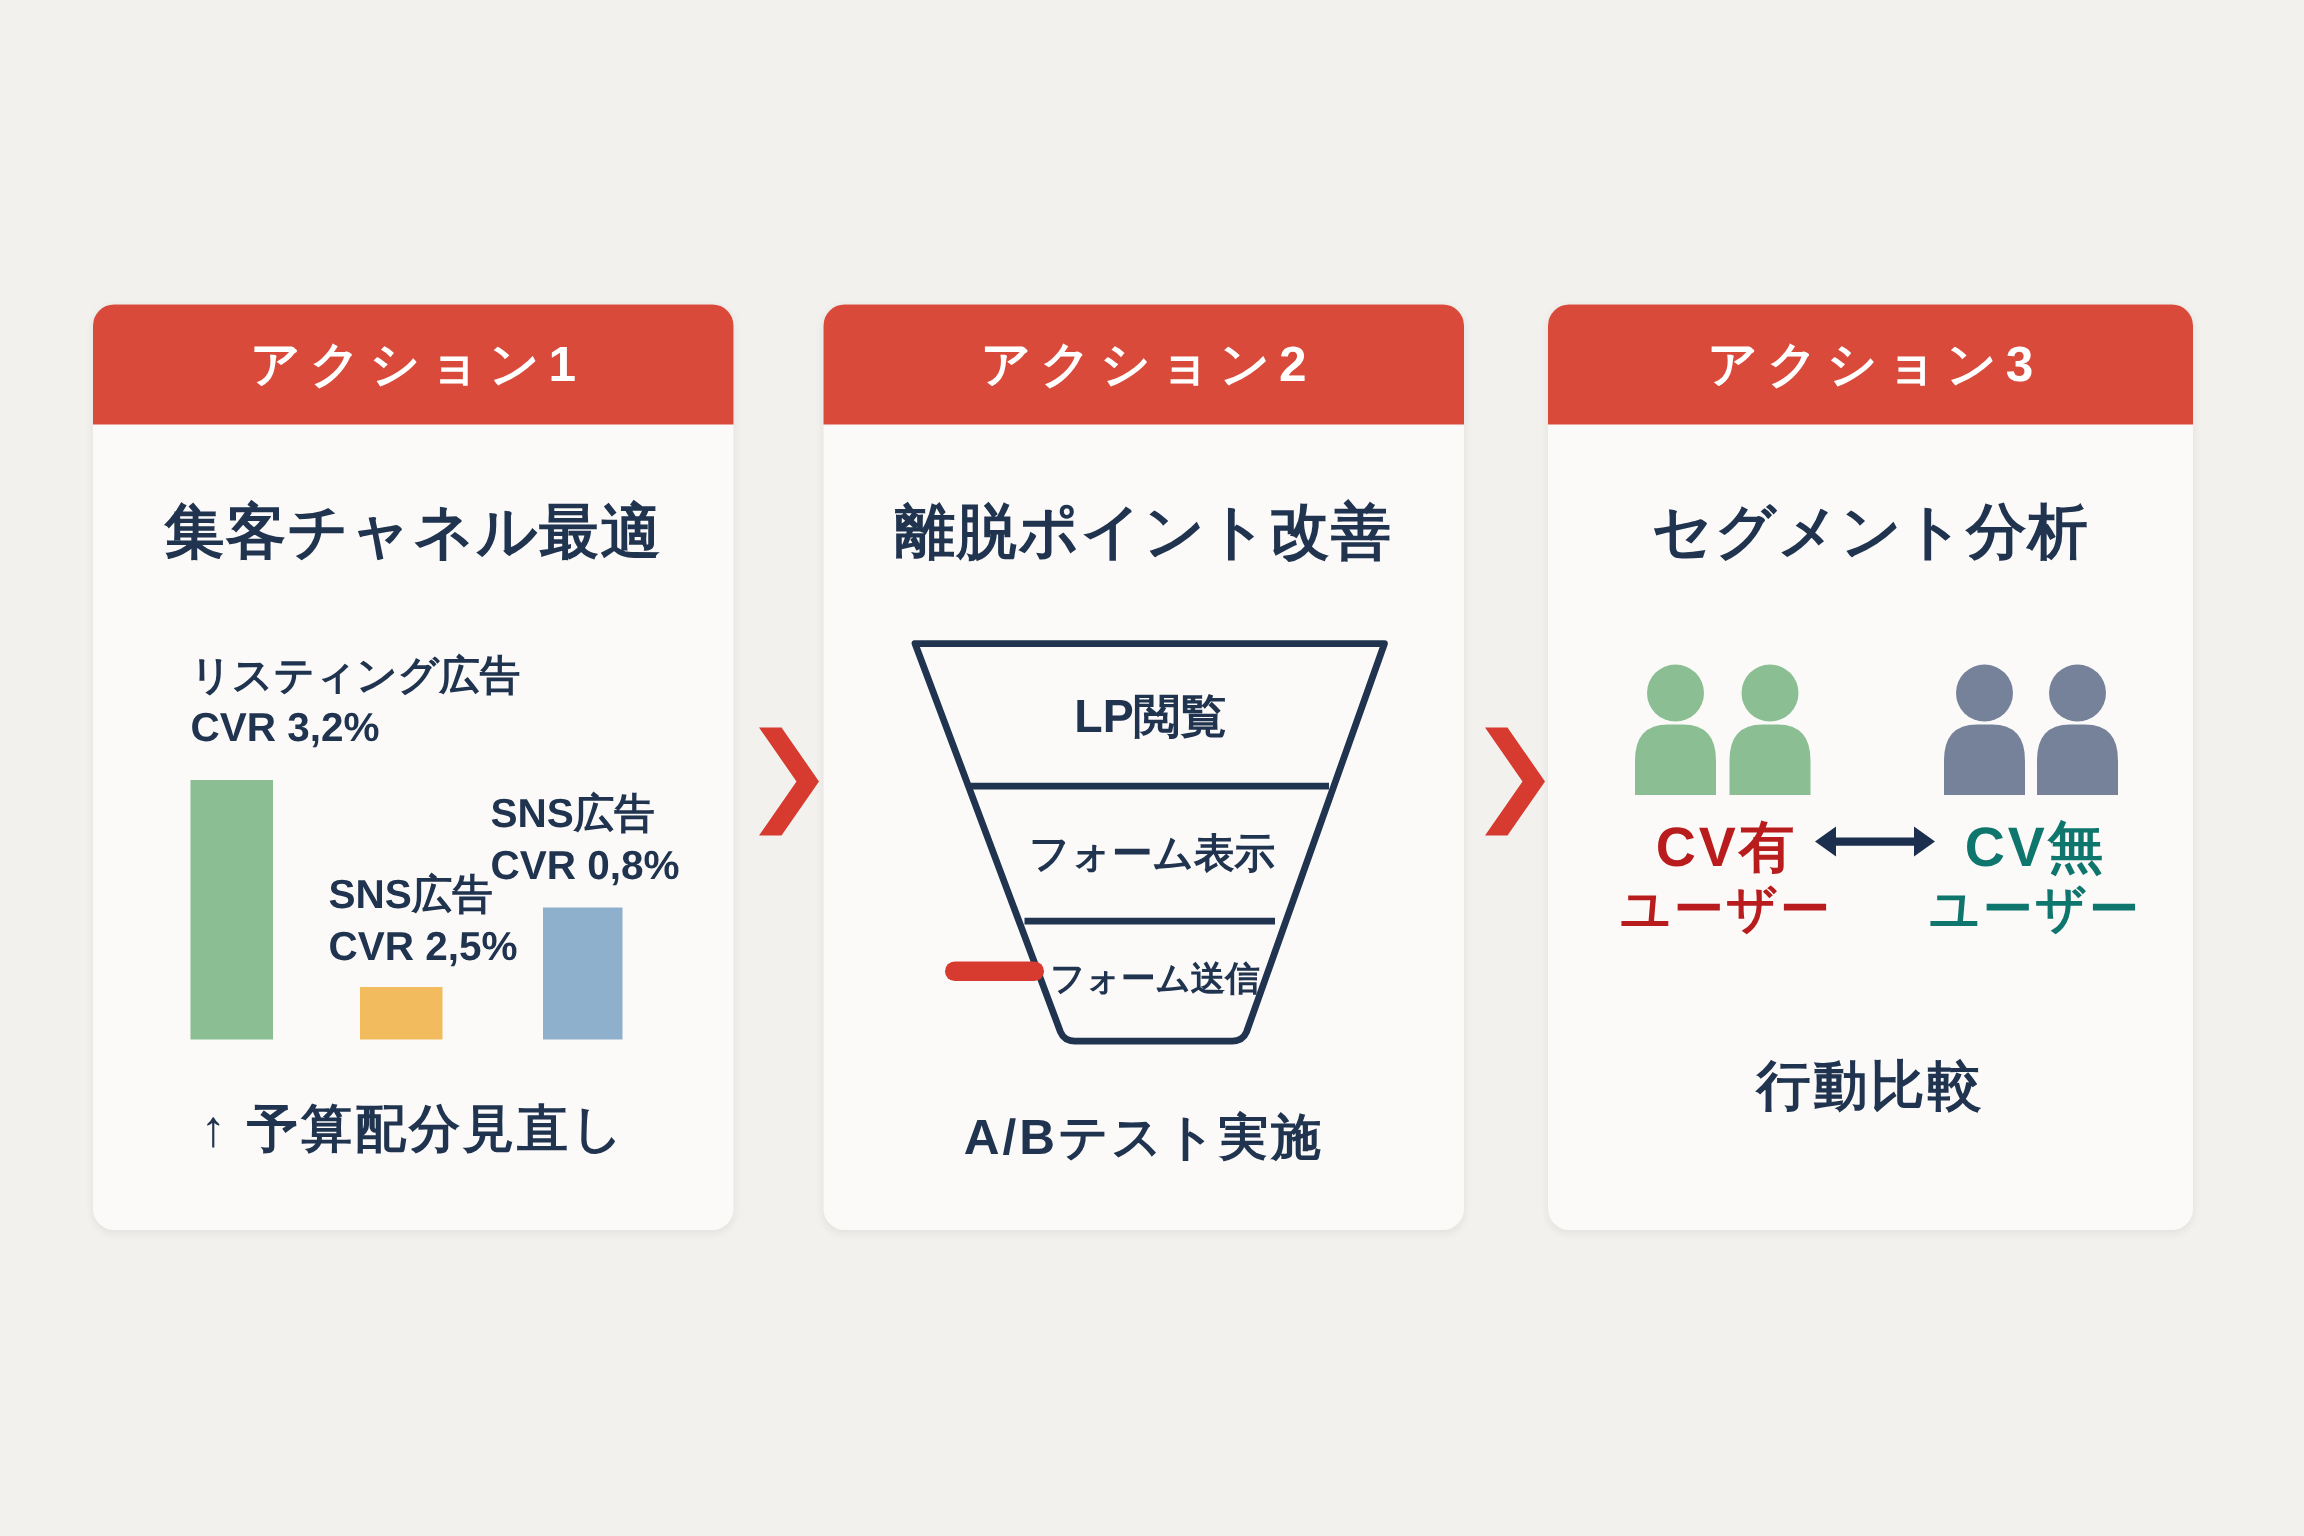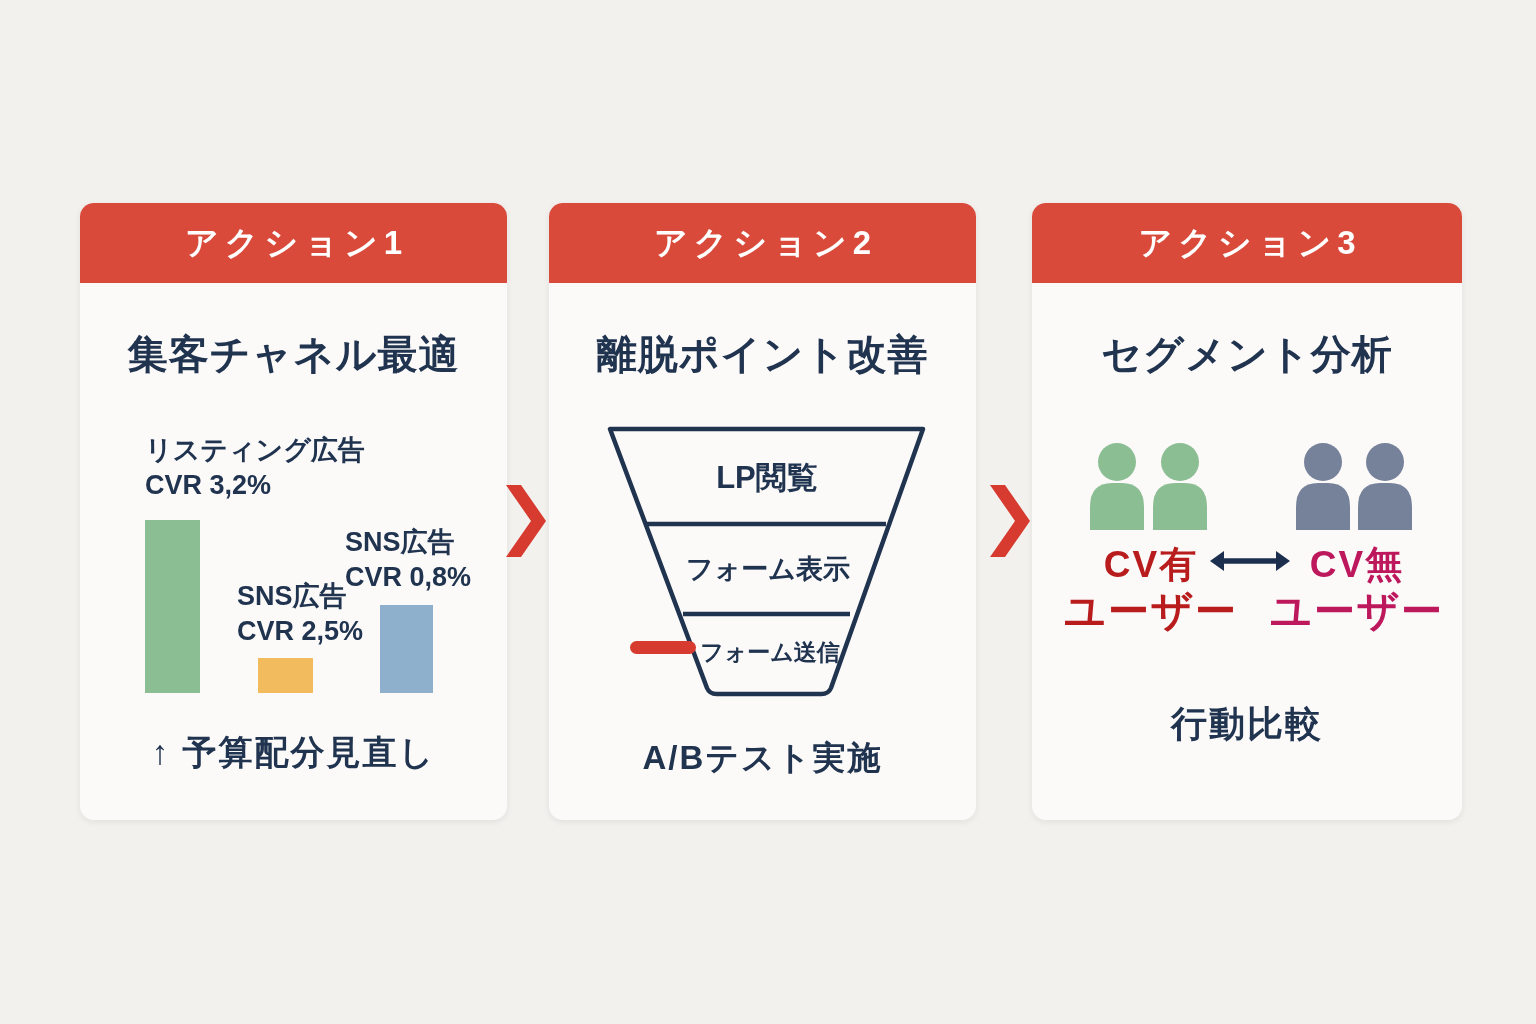--- a/index.html
+++ b/index.html
@@ -9,21 +9,21 @@
     font-family:"Liberation Sans","DejaVu Sans",sans-serif;
     overflow:hidden;
   }
   .stage{position:relative;width:1536px;height:1024px;}
 
   .card{
     position:absolute;top:203px;width:427px;height:617px;
     background:#fbfaf9;border-radius:14px;
     box-shadow:0 2px 6px rgba(40,40,40,.08);
   }
-  .card1{left:80px;} .card2{left:549px;} .card3{left:1032px;width:430px;}
+  .card1{left:62px;} .card2{left:549px;} .card3{left:1032px;width:430px;}
 
   .card-header{
     position:absolute;top:0;left:0;right:0;height:80px;
     background:#d94a3a;border-radius:14px 14px 0 0;
     display:flex;align-items:center;justify-content:center;
     color:#ffffff;font-size:33px;font-weight:800;letter-spacing:6px;text-indent:6px;
   }
   .card-title{
     position:absolute;top:124px;left:0;width:100%;text-align:center;
     color:#20334f;font-size:40px;font-weight:800;letter-spacing:1px;
@@ -58,23 +58,23 @@
   .funnel-t3{font-size:23px;}
   .footer2{top:533px;font-size:33px;}
 
   
   .people-svg{position:absolute;left:0;top:232px;width:429px;height:115px;}
   .seg-label{
     position:absolute;width:210px;text-align:center;
     font-weight:800;line-height:1.18;white-space:nowrap;
   }
   .seg-left {left:14px; top:340px;color:#b91c1c;}
-  .seg-right{left:220px;top:340px;color:#be185d;text-align:center;}
+  .seg-right{left:220px;top:340px;color:#0f766e;text-align:center;}
   .seg-line1{font-size:37px;letter-spacing:2px;}
-  .seg-line2{font-size:41px;letter-spacing:2px;}
+  .seg-line2{font-size:33px;letter-spacing:2px;}
   .arrow-svg{position:absolute;left:176px;top:342px;width:84px;height:32px;}
   .arrow-svg line{stroke:#1d2f4e;stroke-width:5.5;}
   .arrow-svg polygon{fill:#1d2f4e;}
   .footer3{top:497px;font-size:36px;}
 
   
   .chevron{position:absolute;top:483px;width:44px;height:76px;}
   .chevron path{fill:#d73a2e;}
   .chev1{left:504px;} .chev2{left:988px;}
 </style>

